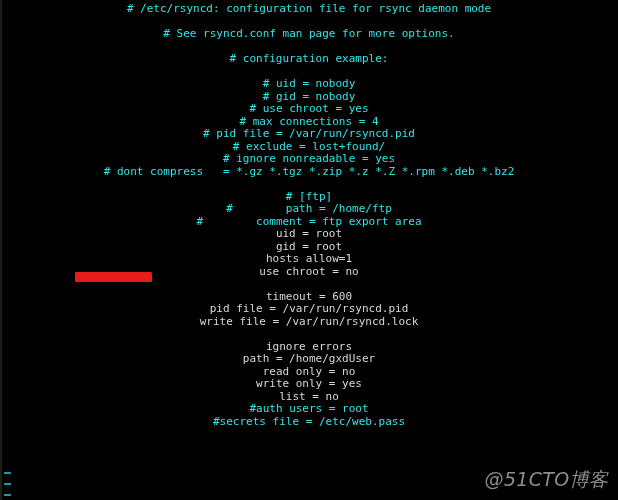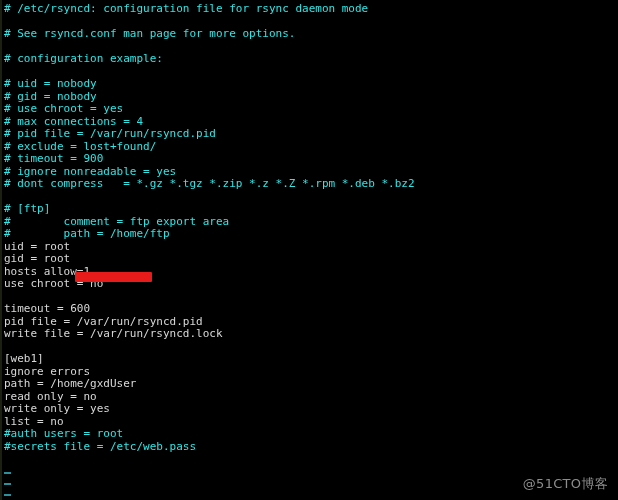--- a/index.html
+++ b/index.html
@@ -37,20 +37,21 @@
     width: 610px;
     z-index: 2;
   }
   .line {
     height: 12.5px;
     line-height: 12.5px;
     font-size: 11px;
     white-space: pre;
     letter-spacing: 0px;
     font-family: "DejaVu Sans Mono", "Liberation Mono", monospace;
+    text-align: center;
   }
   .comment { color: #2fe6e6; }
   .normal  { color: #d8d8d8; }
   .blank   { color: transparent; }
 
   
   #redaction-bar {
     position: absolute;
     left: 75px;
     top: 272px;
@@ -70,24 +71,25 @@
     width: 7px;
     height: 2px;
     background: #2b8f9c;
     margin-bottom: 9px;
   }
   #watermark {
     position: absolute;
     right: 10px;
     bottom: 7px;
     color: #8d8d8d;
-    font-size: 13px;
+    font-size: 19px;
     font-family: "DejaVu Sans", "Liberation Sans", sans-serif;
     letter-spacing: 0.3px;
     z-index: 5;
+    font-style: italic;
   }
 </style>
 </head>
 <body>
 
 <div id="terminal">
 
   <div id="left-edge-strip"></div>
 
   <div id="text-area">
@@ -96,37 +98,35 @@
       <div class="line comment"># See rsyncd.conf man page for more options.</div>
       <div class="line blank"></div>
       <div class="line comment"># configuration example:</div>
       <div class="line blank"></div>
       <div class="line comment"># uid = nobody</div>
       <div class="line comment"># gid = nobody</div>
       <div class="line comment"># use chroot = yes</div>
       <div class="line comment"># max connections = 4</div>
       <div class="line comment"># pid file = /var/run/rsyncd.pid</div>
       <div class="line comment"># exclude = lost+found/</div>
-      <div class="line comment"># timeout = 900</div>
       <div class="line comment"># ignore nonreadable = yes</div>
       <div class="line comment"># dont compress   = *.gz *.tgz *.zip *.z *.Z *.rpm *.deb *.bz2</div>
       <div class="line blank"></div>
       <div class="line comment"># [ftp]</div>
+      <div class="line comment">#        path = /home/ftp</div>
       <div class="line comment">#        comment = ftp export area</div>
-      <div class="line comment">#        path = /home/ftp</div>
       <div class="line normal">uid = root</div>
       <div class="line normal">gid = root</div>
       <div class="line normal">hosts allow=1</div>
       <div class="line normal">use chroot = no</div>
       <div class="line blank"></div>
       <div class="line normal">timeout = 600</div>
       <div class="line normal">pid file = /var/run/rsyncd.pid</div>
       <div class="line normal">write file = /var/run/rsyncd.lock</div>
       <div class="line blank"></div>
-      <div class="line normal">[web1]</div>
       <div class="line normal">ignore errors</div>
       <div class="line normal">path = /home/gxdUser</div>
       <div class="line normal">read only = no</div>
       <div class="line normal">write only = yes</div>
       <div class="line normal">list = no</div>
       <div class="line comment">#auth users = root</div>
       <div class="line comment">#secrets file = /etc/web.pass</div>
     </div>
 
   <div id="redaction-bar"></div>

